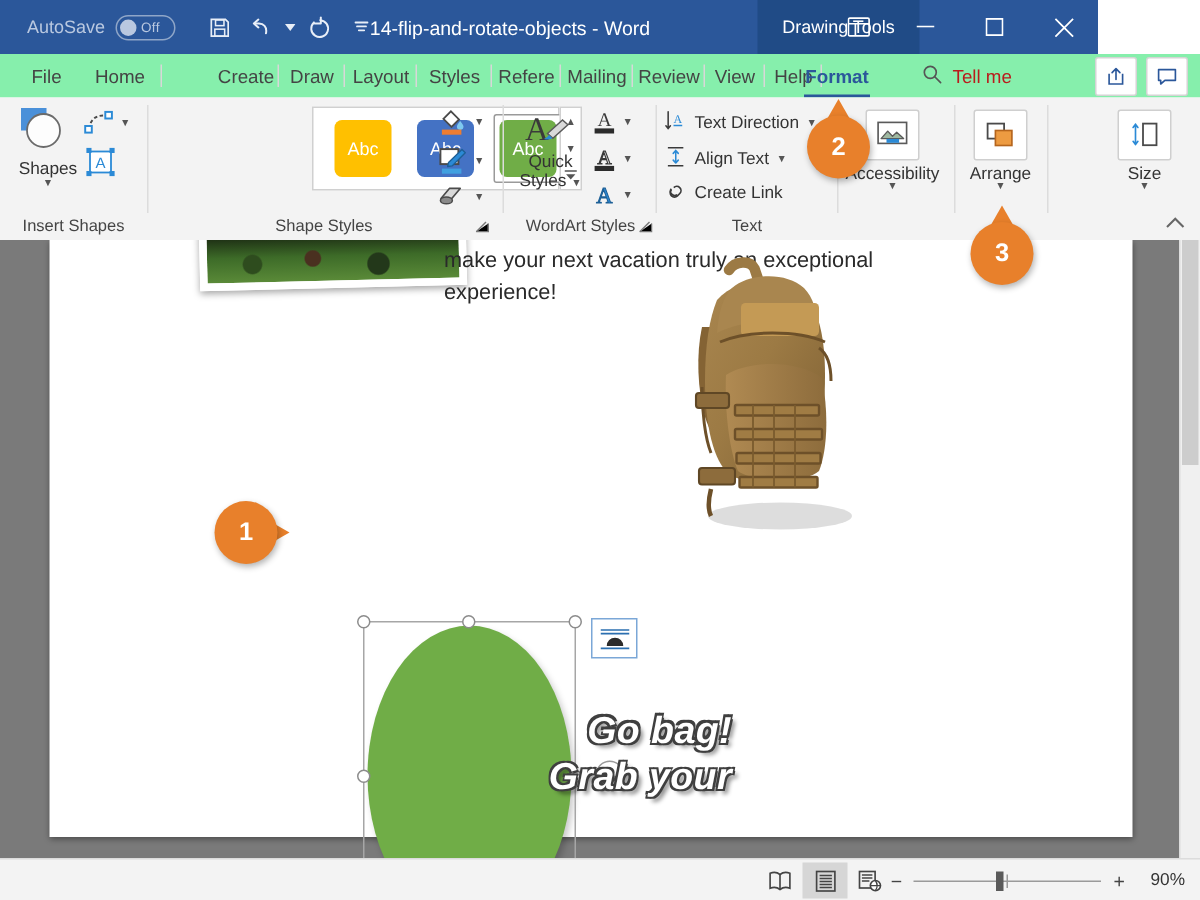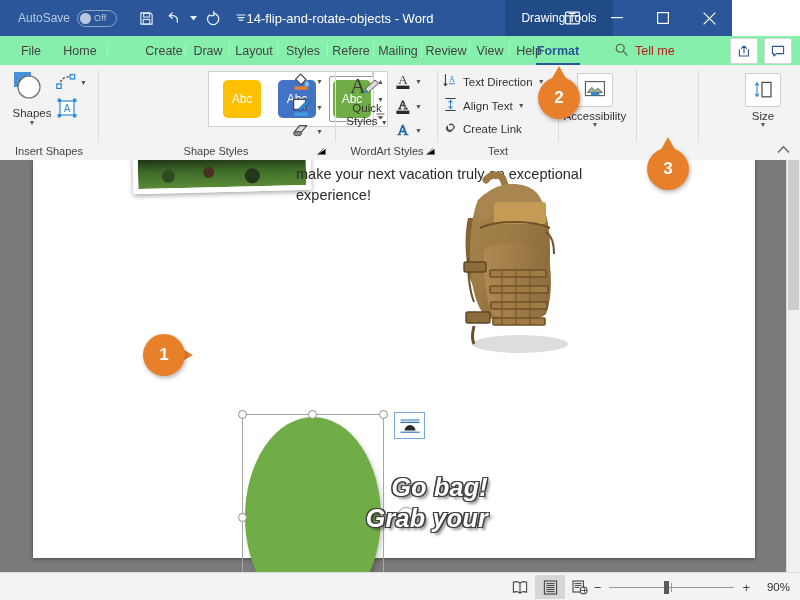--- a/index.html
+++ b/index.html
@@ -523,20 +523,30 @@
           <rect x="1.4" y="1.6" width="19" height="14" fill="#fff" stroke="#5a5a5a" stroke-width="1.1"></rect>
           <path d="M3.4 12.4l4.4-5 3.2 3.4 2.8-2.6 4.6 4.2z" fill="#9fb8a0" stroke="#5a5a5a" stroke-width="0.9" stroke-linejoin="round"></path>
           <rect x="7" y="12.6" width="8.4" height="2.6" fill="#2b8ad6"></rect>
         </svg>
       </span>
       <span class="bl">Accessibility</span>
       <span class="bc">▼</span>
     </div>
     <div class="grp-sep" style="left:636px;"></div>
 
+    <div class="bigbtn" style="left:638px;top:8px;">
+      <span class="bi">
+        <svg width="22" height="20" viewBox="0 0 22 20">
+          <rect x="2.4" y="2.4" width="11" height="10" fill="none" stroke="#4a4a4a" stroke-width="1.2"></rect>
+          <rect x="7.6" y="7" width="11" height="10" fill="#ed9b41" stroke="#b5651d" stroke-width="1.1"></rect>
+        </svg>
+      </span>
+      <span class="bl">Arrange</span>
+      <span class="bc">▼</span>
+    </div>
     <div class="grp-sep" style="left:698px;"></div>
 
     <div class="bigbtn" style="left:698px;top:8px;padding-left:36px;">
       <span class="bi">
         <svg width="22" height="20" viewBox="0 0 22 20">
           <rect x="10" y="2.4" width="9" height="14.4" fill="#fff" stroke="#4a4a4a" stroke-width="1.2"></rect>
           <path d="M5 2.8v13.6M5 2.8L3.4 5M5 2.8L6.6 5M5 16.4L3.4 14.2M5 16.4l1.6-2.2" stroke="#2b8ad6" stroke-width="1.1" fill="none" stroke-linecap="round"></path>
         </svg>
       </span>
       <span class="bl">Size</span>

